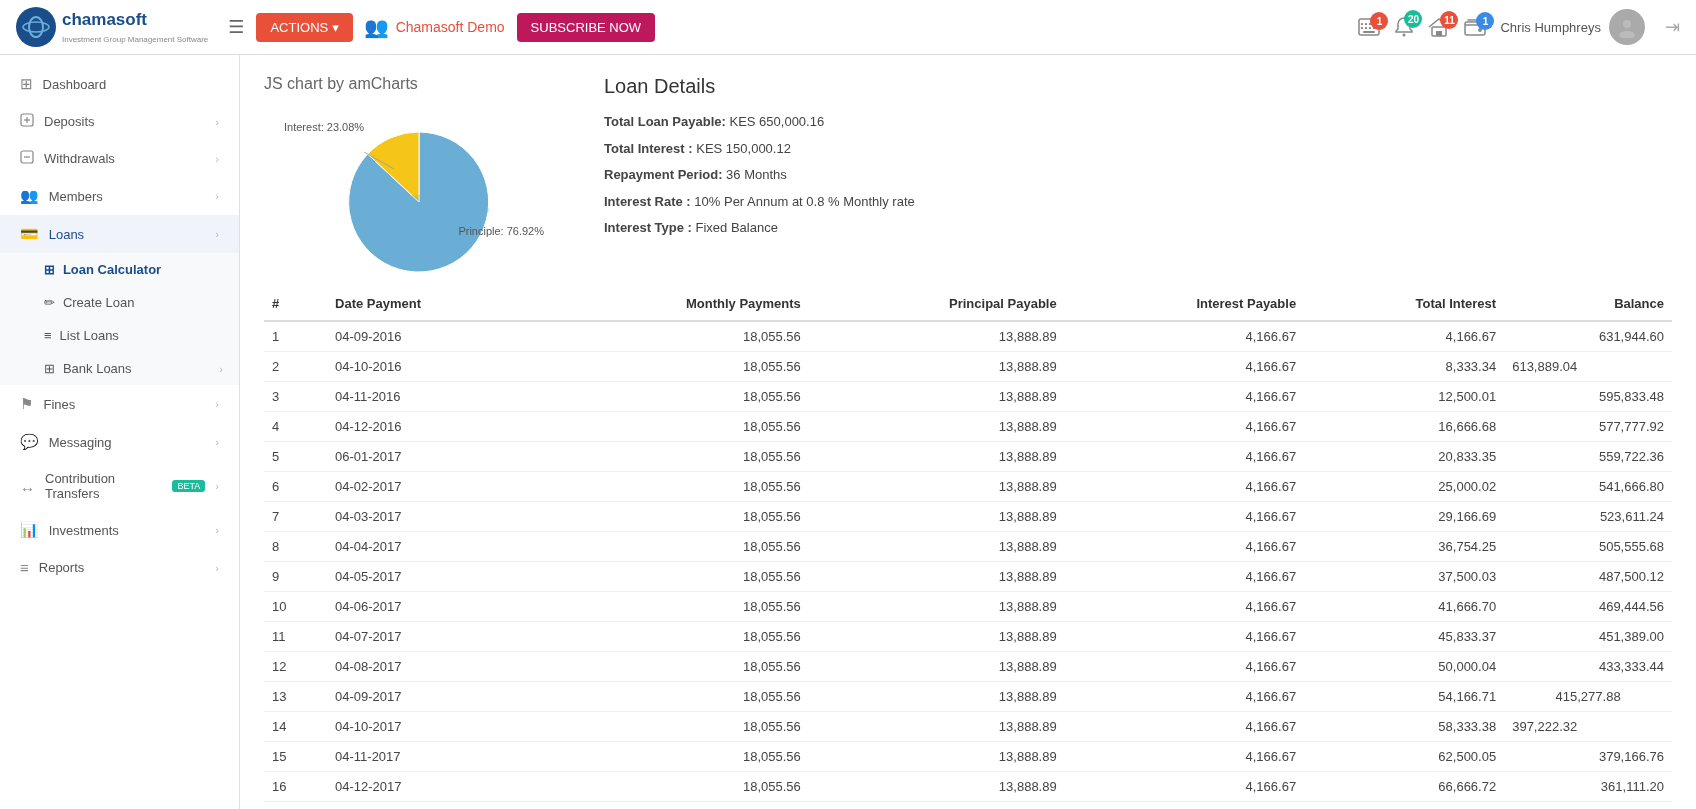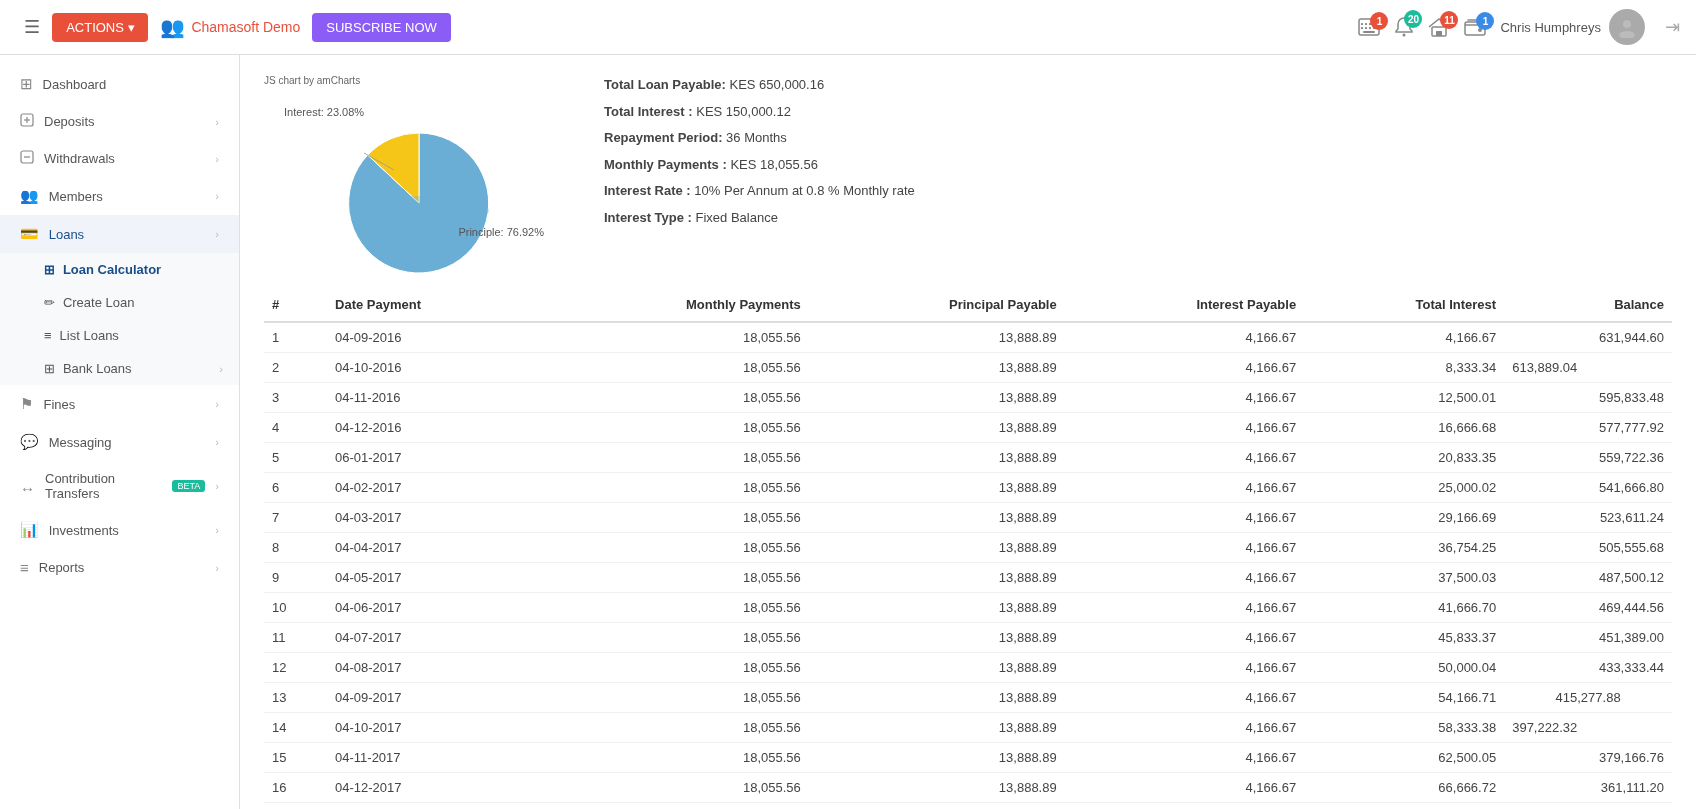--- a/index.html
+++ b/index.html
@@ -16,21 +16,21 @@
       display: flex; align-items: center; justify-content: center; color: #fff; font-size: 10px; font-weight: bold;
     }
     .topnav-hamburger { font-size: 18px; color: #666; cursor: pointer; margin-left: 8px; }
     .topnav-btn-actions {
       background: #e8503a; color: #fff; border: none; border-radius: 4px;
       padding: 7px 14px; cursor: pointer; font-size: 13px; display: flex; align-items: center; gap: 4px;
     }
     .topnav-demo { display: flex; align-items: center; gap: 6px; color: #555; font-size: 14px; }
     .topnav-demo-icon { font-size: 20px; color: #555; }
     .topnav-subscribe {
-      background: #8b5cf6; color: #fff; border: none; border-radius: 4px;
+      background: #be185d; color: #fff; border: none; border-radius: 4px;
       padding: 7px 14px; cursor: pointer; font-size: 13px;
     }
     .topnav-spacer { flex: 1; }
     .topnav-icons { display: flex; align-items: center; gap: 14px; }
     .icon-badge { position: relative; display: flex; align-items: center; cursor: pointer; }
     .badge {
       position: absolute; top: -6px; right: -8px;
       border-radius: 50%; width: 18px; height: 18px;
       display: flex; align-items: center; justify-content: center;
       font-size: 10px; font-weight: bold; color: #fff;
@@ -73,21 +73,21 @@
       background: #1abc9c; color: #fff; font-size: 9px; padding: 1px 5px;
       border-radius: 3px; margin-left: 4px;
     }
 
     
     .main-content { flex: 1; overflow-y: auto; padding: 20px 24px; background: #fff; }
 
     
     .chart-area { display: flex; align-items: flex-start; gap: 40px; margin-bottom: 20px; }
     .chart-container { position: relative; width: 300px; }
-    .chart-label { font-size: 10px; color: #666; margin-bottom: 12px; }
+    .chart-label { font-size: 16px; color: #666; margin-bottom: 4px; }
 
     
     .pie-wrapper { position: relative; width: 200px; height: 170px; margin: 0 auto; }
 
     
     .loan-details { flex: 1; }
     .loan-details h2 { font-size: 20px; font-weight: 400; color: #333; margin-bottom: 14px; }
     .loan-detail-row { font-size: 13px; color: #444; margin-bottom: 7px; line-height: 1.5; }
     .loan-detail-row strong { font-weight: 600; }
 
@@ -99,20 +99,33 @@
       white-space: nowrap;
     }
     .loan-table th:not(:first-child):not(:nth-child(2)) { text-align: right; }
     .loan-table td { padding: 7px 8px; border-bottom: 1px solid #f0f0f0; color: #444; }
     .loan-table td:not(:first-child):not(:nth-child(2)) { text-align: right; }
   </style>
 </head>
 <body>
 
 <nav class="topnav">
+  <div class="topnav-logo">
+    <div class="logo-circle">
+      <svg width="28" height="28" viewBox="0 0 28 28">
+        <circle cx="14" cy="14" r="13" fill="#1a4e8a"></circle>
+        <ellipse cx="14" cy="14" rx="7" ry="10" fill="none" stroke="#6aaed6" stroke-width="2"></ellipse>
+        <ellipse cx="14" cy="14" rx="13" ry="5" fill="none" stroke="#6aaed6" stroke-width="1.5"></ellipse>
+      </svg>
+    </div>
+    <div>
+      <span style="font-size:17px;font-weight:bold;color:#1a4e8a;">chamasoft</span><br>
+      <span style="font-size:8px;color:#888;">Investment Group Management Software</span>
+    </div>
+  </div>
 
   <span class="topnav-hamburger">☰</span>
 
   <button class="topnav-btn-actions">
     <span>ACTIONS</span>
     <span>▾</span>
   </button>
 
   <div class="topnav-demo">
     <span class="topnav-demo-icon">👥</span>
@@ -281,56 +294,53 @@
   </div>
 
   <div class="main-content">
 
     <div class="chart-area">
 
       <div class="chart-container">
         <div class="chart-label">JS chart by amCharts</div>
         <div class="pie-wrapper">
           
-          <div style="position:absolute;top:8px;left:-30px;font-size:11px;color:#555;">Interest: 23.08%</div>
+          <div style="position:absolute;top:24px;left:-30px;font-size:11px;color:#555;">Interest: 23.08%</div>
           
           <div style="position:absolute;bottom:30px;right:-30px;font-size:11px;color:#555;margin-top:44px;">Principle: 76.92%</div>
           <svg width="190" height="160" viewBox="0 0 190 160" style="margin-top:20px;margin-left:10px;">
 
             <g transform="translate(95,85)">
 
               <path d="M 0,0 L 0,-70 A 70,70 0 1,1 -51.3,-48.0 Z" fill="#6aaed6" stroke="#fff" stroke-width="1"></path>
 
               <path d="M 0,0 L -51.3,-48.0 A 70,70 0 0,1 0,-70 Z" fill="#f5c518" stroke="#fff" stroke-width="1"></path>
 
               <ellipse cx="0" cy="8" rx="70" ry="15" fill="rgba(106,174,214,0.3)"></ellipse>
             </g>
 
             <line x1="40" y1="35" x2="70" y2="52" stroke="#999" stroke-width="0.8"></line>
           </svg>
         </div>
       </div>
 
       <div class="loan-details">
+        <h2>Loan Details</h2>
 
         <div class="loan-detail-row">
           <strong>Total Loan Payable:</strong>
           <span>KES 650,000.16</span>
         </div>
         <div class="loan-detail-row">
           <strong>Total Interest :</strong>
           <span>KES 150,000.12</span>
         </div>
         <div class="loan-detail-row">
           <strong>Repayment Period:</strong>
           <span>36 Months</span>
-        </div>
-        <div class="loan-detail-row">
-          <strong>Monthly Payments :</strong>
-          <span>KES 18,055.56</span>
         </div>
         <div class="loan-detail-row">
           <strong>Interest Rate :</strong>
           <span>10% Per Annum at 0.8 % Monthly rate</span>
         </div>
         <div class="loan-detail-row">
           <strong>Interest Type :</strong>
           <span>Fixed Balance</span>
         </div>
       </div>

